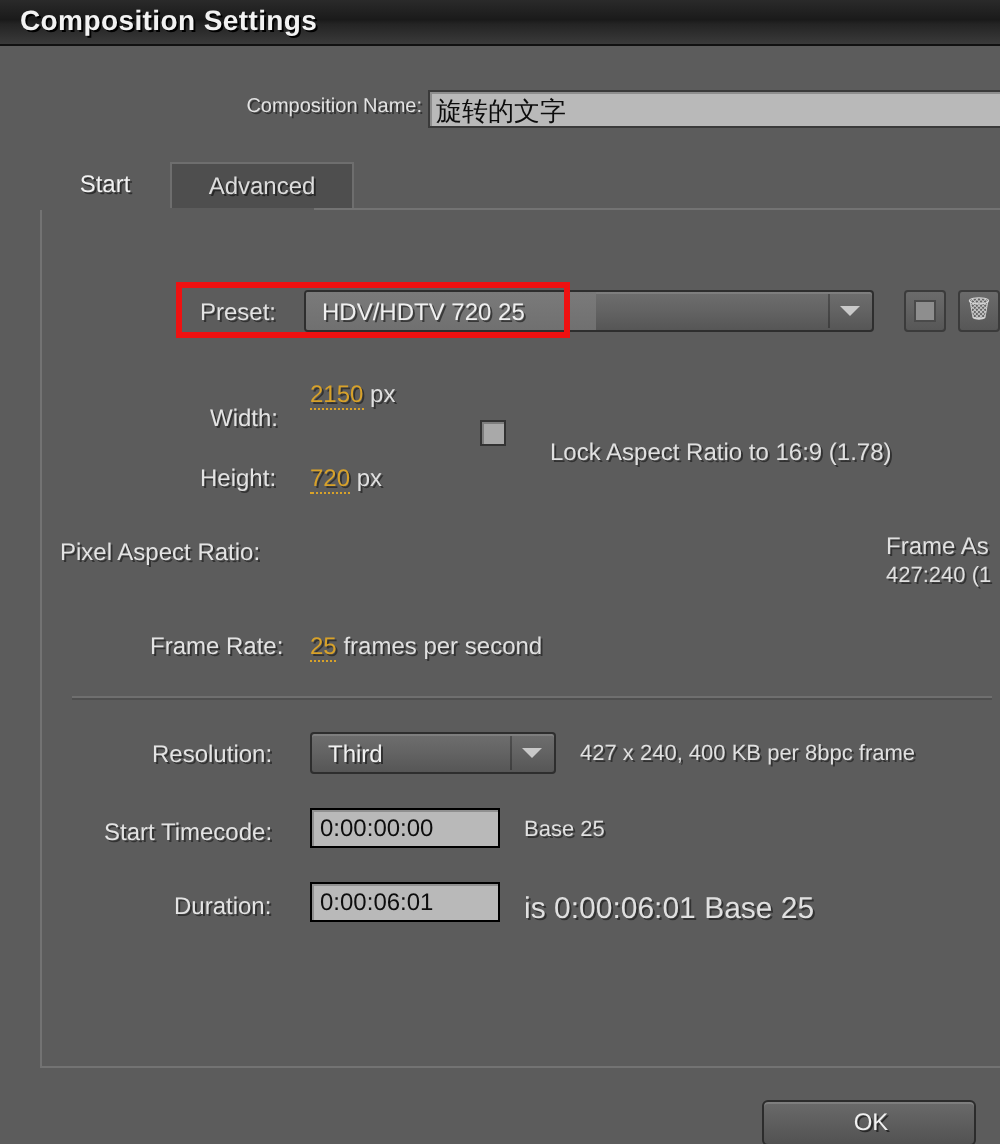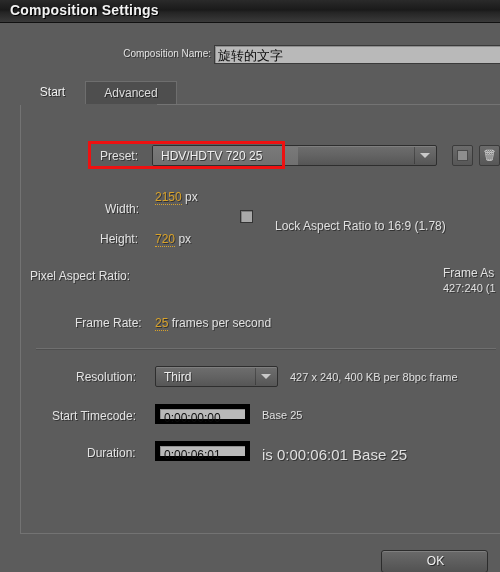--- a/index.html
+++ b/index.html
@@ -201,21 +201,21 @@
     width: 145px; height: 100%;
     background: linear-gradient(to bottom, #7a7a7a 0%, #707070 100%);
     border-radius: 1px 0 0 1px;
   }
 
   
   .tc-input {
     position: absolute;
     height: 20px;
     background: #b9b9b9;
-    border: 5px solid #000000;
+    border: 1px solid #000000;
     box-shadow: inset 1px 1px 0 #909090;
     box-sizing: border-box;
   }
   .tc-input span {
     position: absolute;
     left: 4px; top: 2px;
     font-size: 12px;
     color: #0d0d0d;
     white-space: nowrap;
     font-family: "Liberation Sans", sans-serif;

